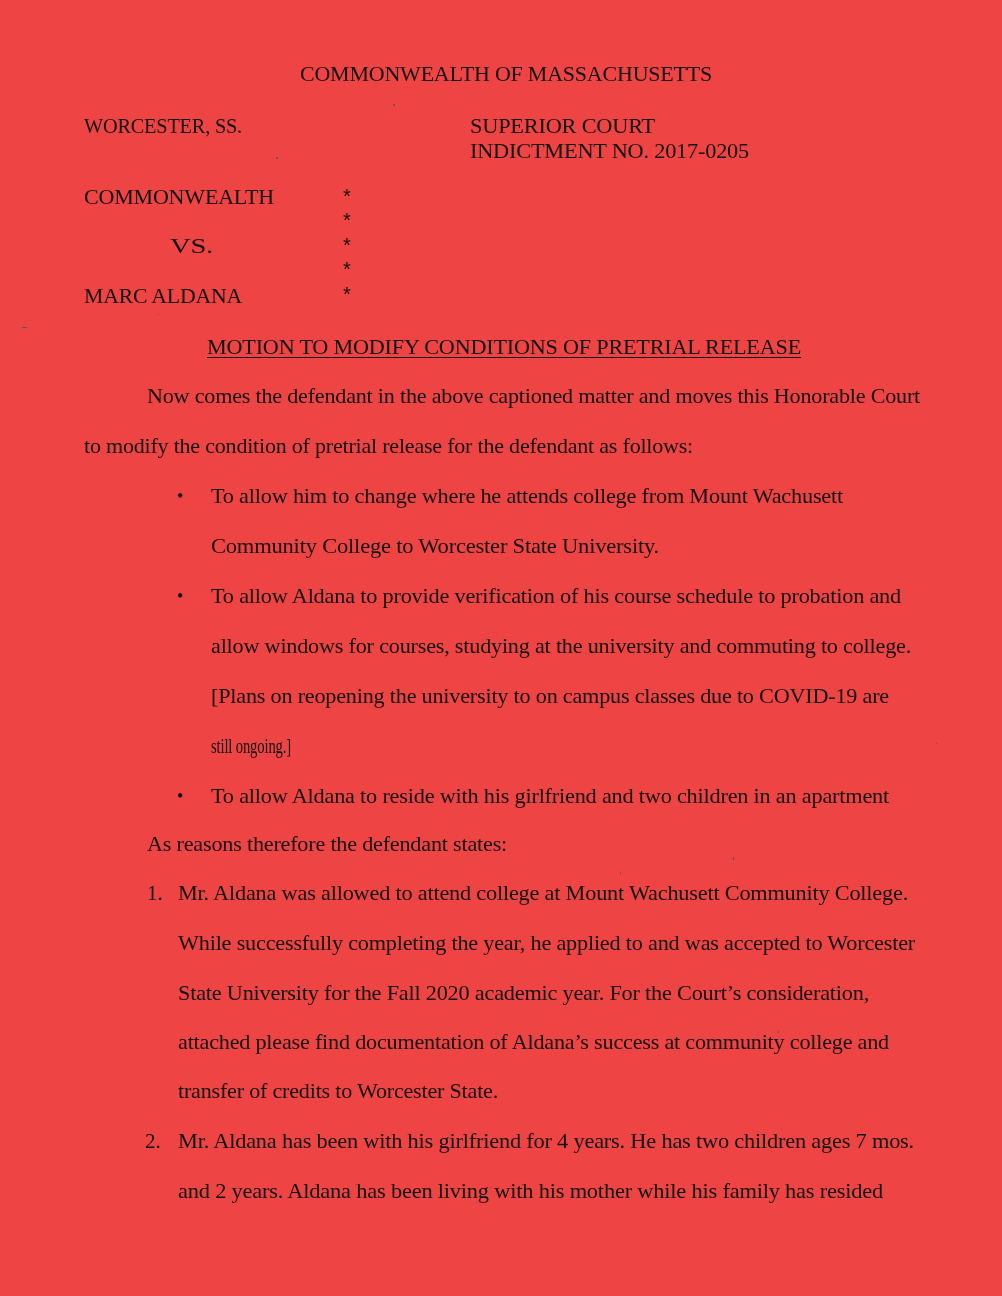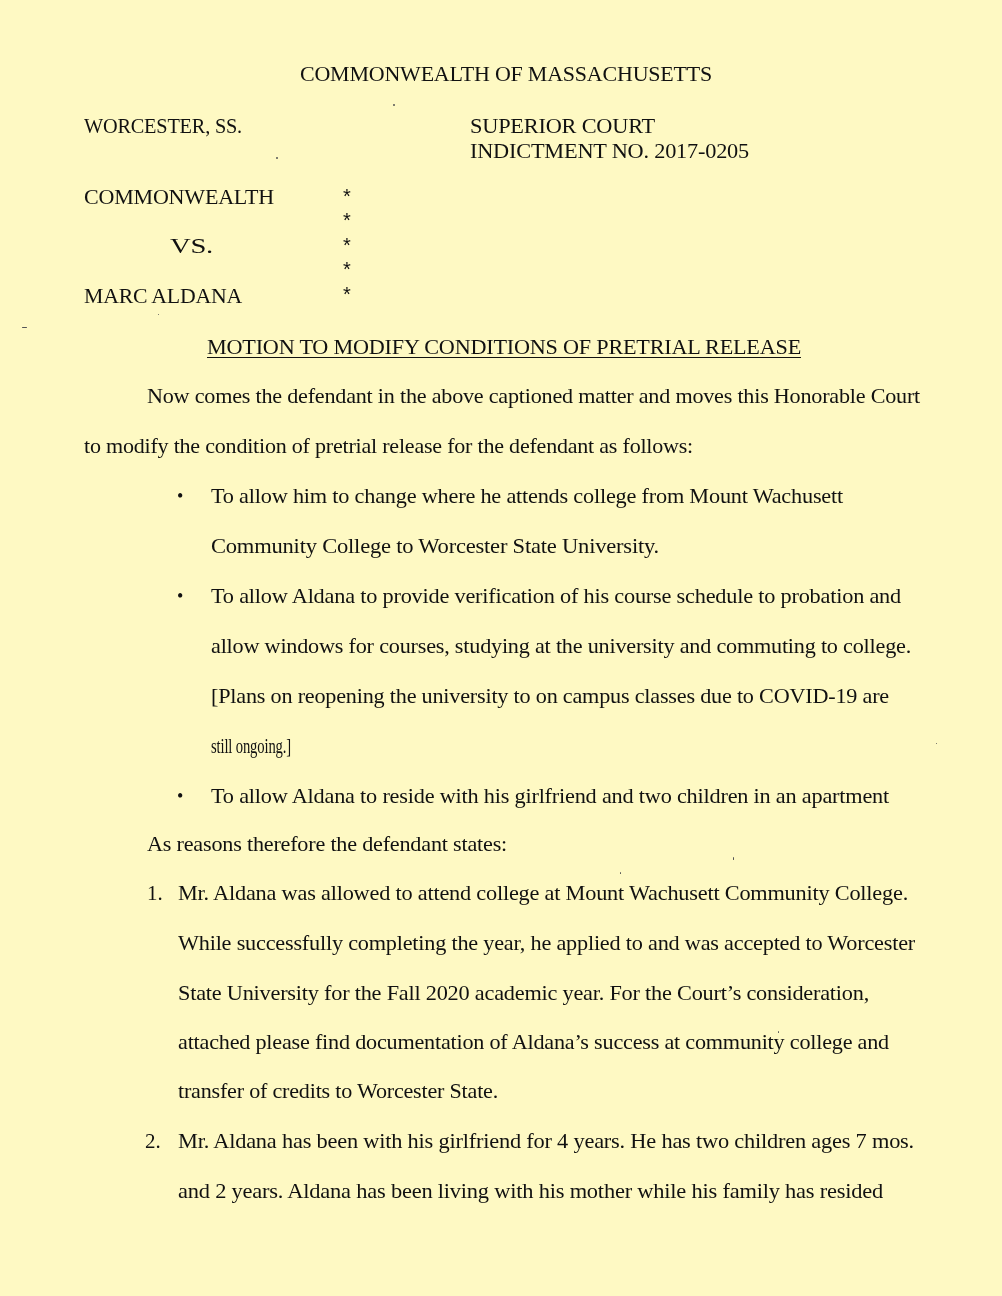--- a/index.html
+++ b/index.html
@@ -13,21 +13,21 @@
       position: relative;
       overflow: hidden;
       font-family: "Liberation Serif", "DejaVu Serif", serif;
       color: #111111;
     }
     .page {
       position: absolute;
       left: 0; top: 0;
       width: 1002px;
       height: 1296px;
-      background: #fef9c3;
+      background: #ef4444;
     }
     .line {
       position: absolute;
       white-space: nowrap;
       font-size: 21px;
       line-height: 24px;
       letter-spacing: -0.2px;
       transform-origin: left top;
     }
     .caps { font-size: 21px; }

